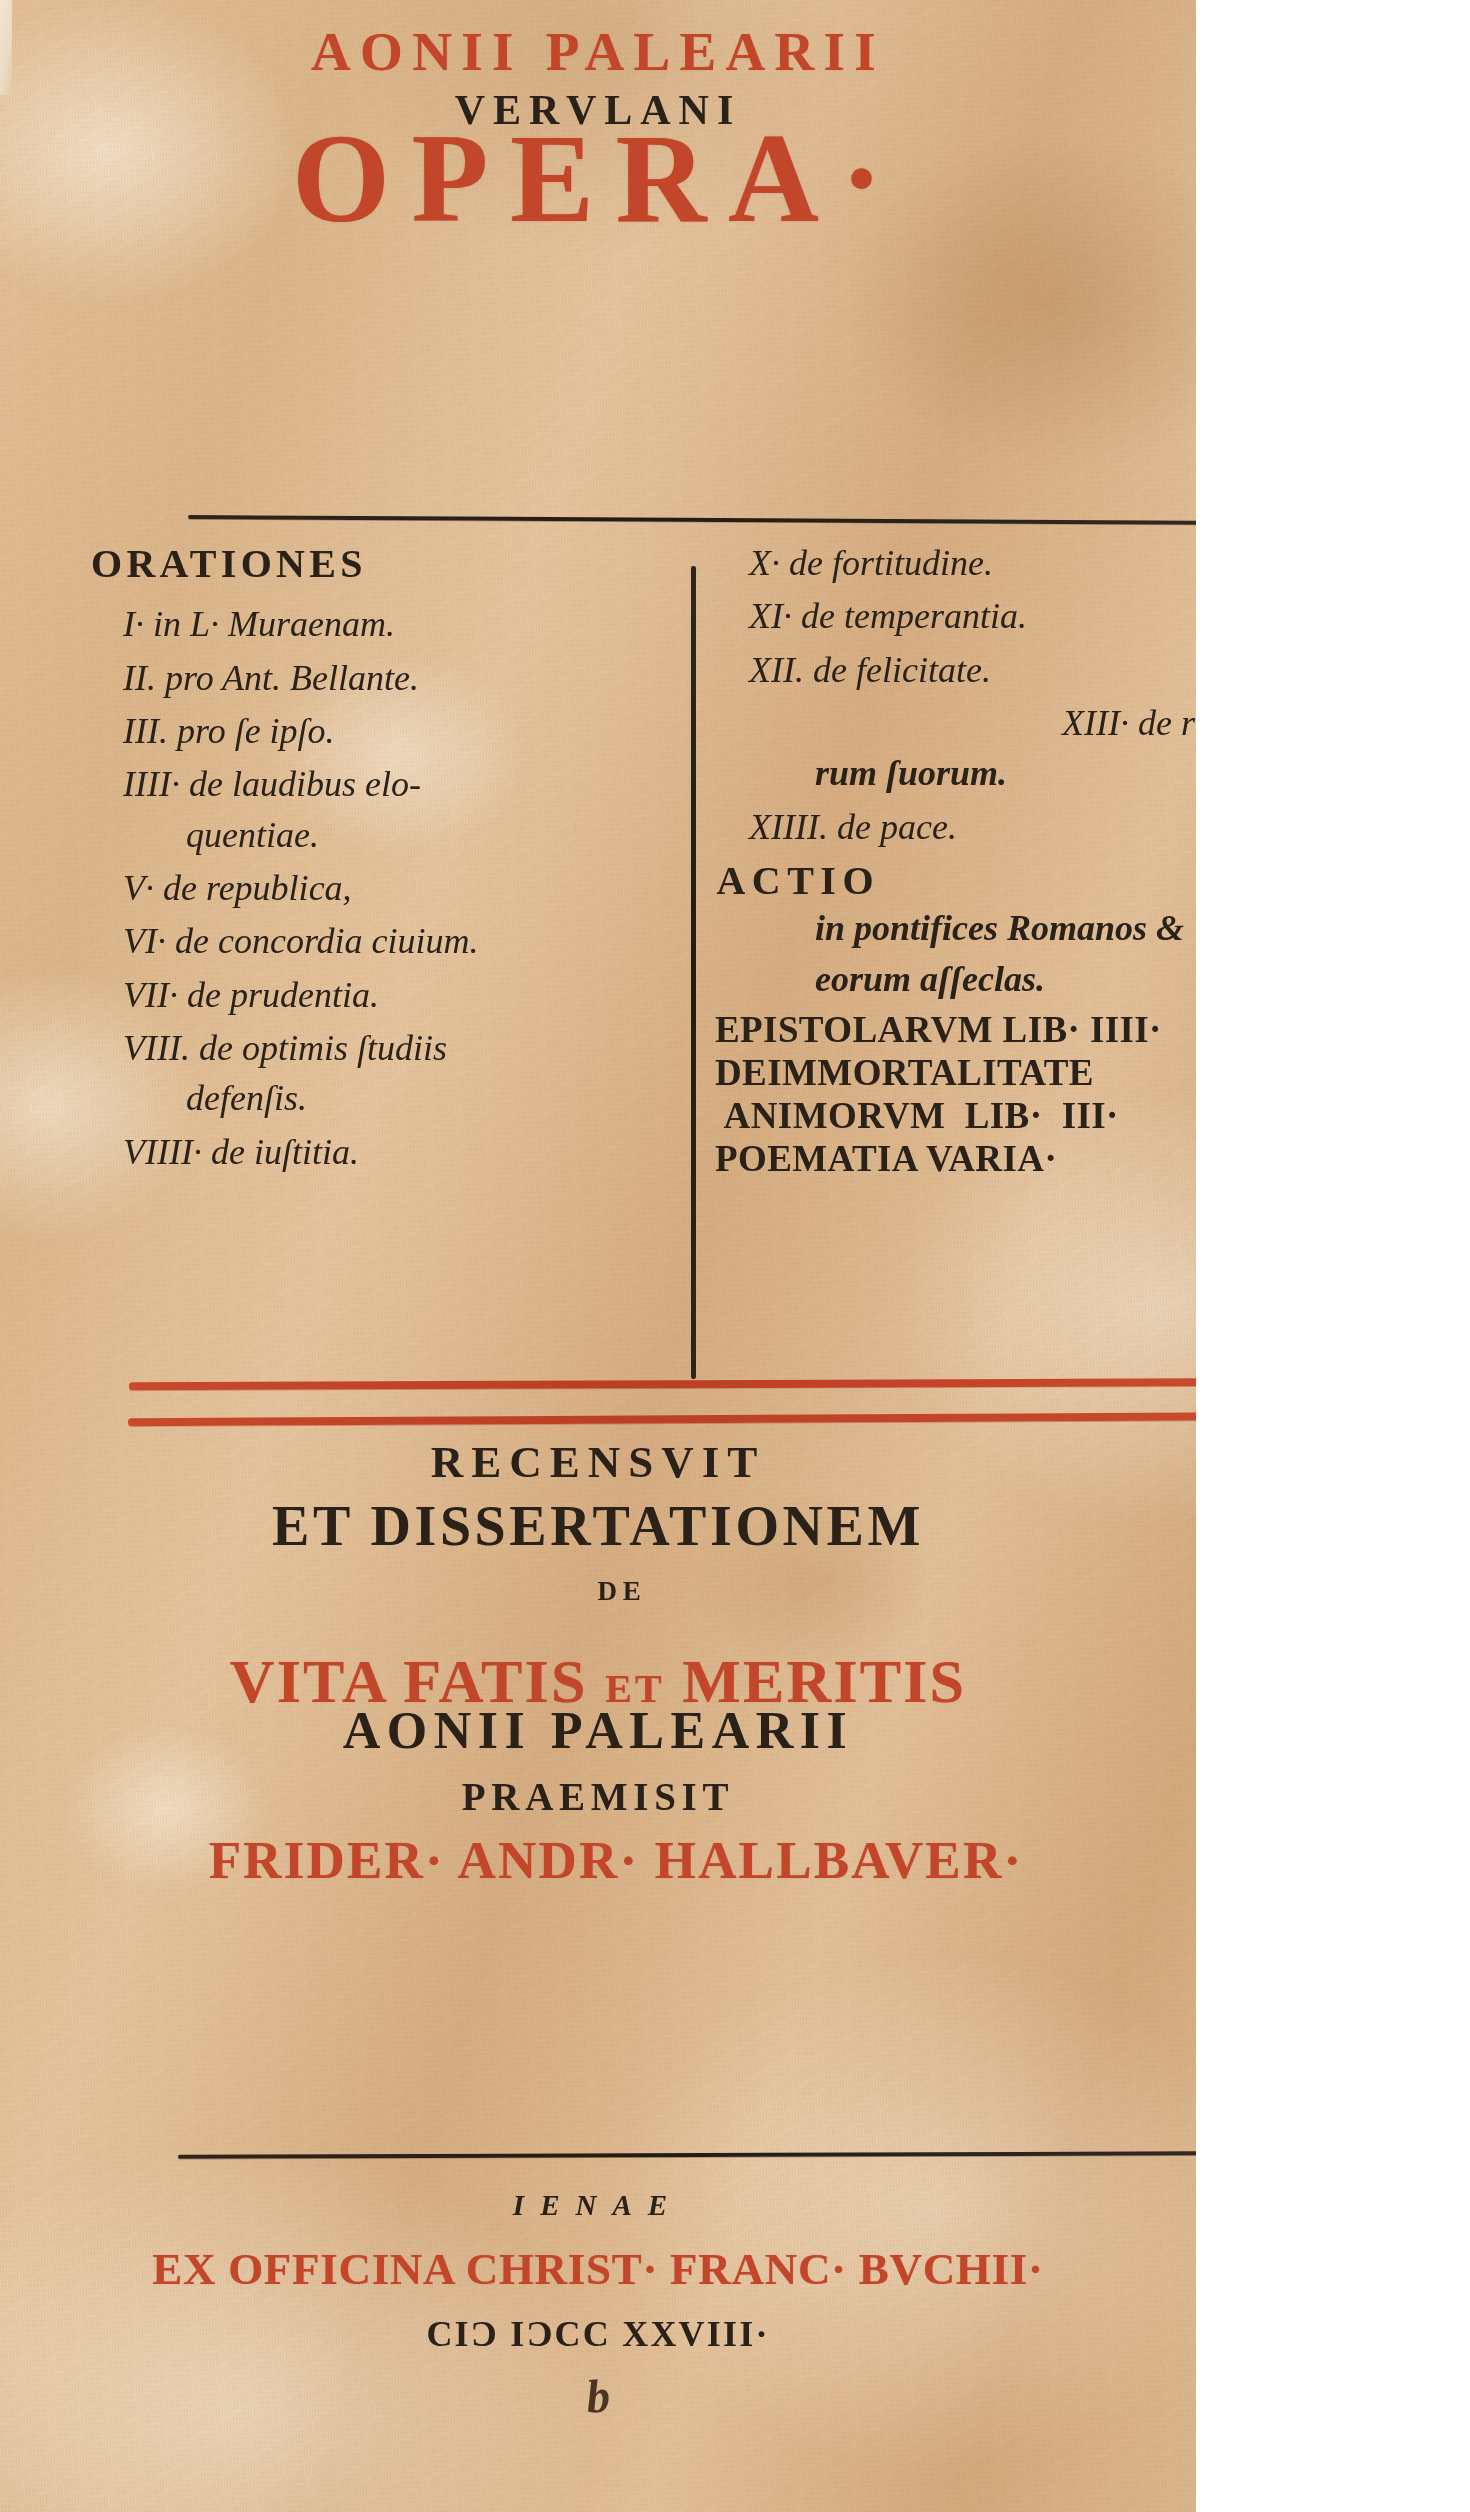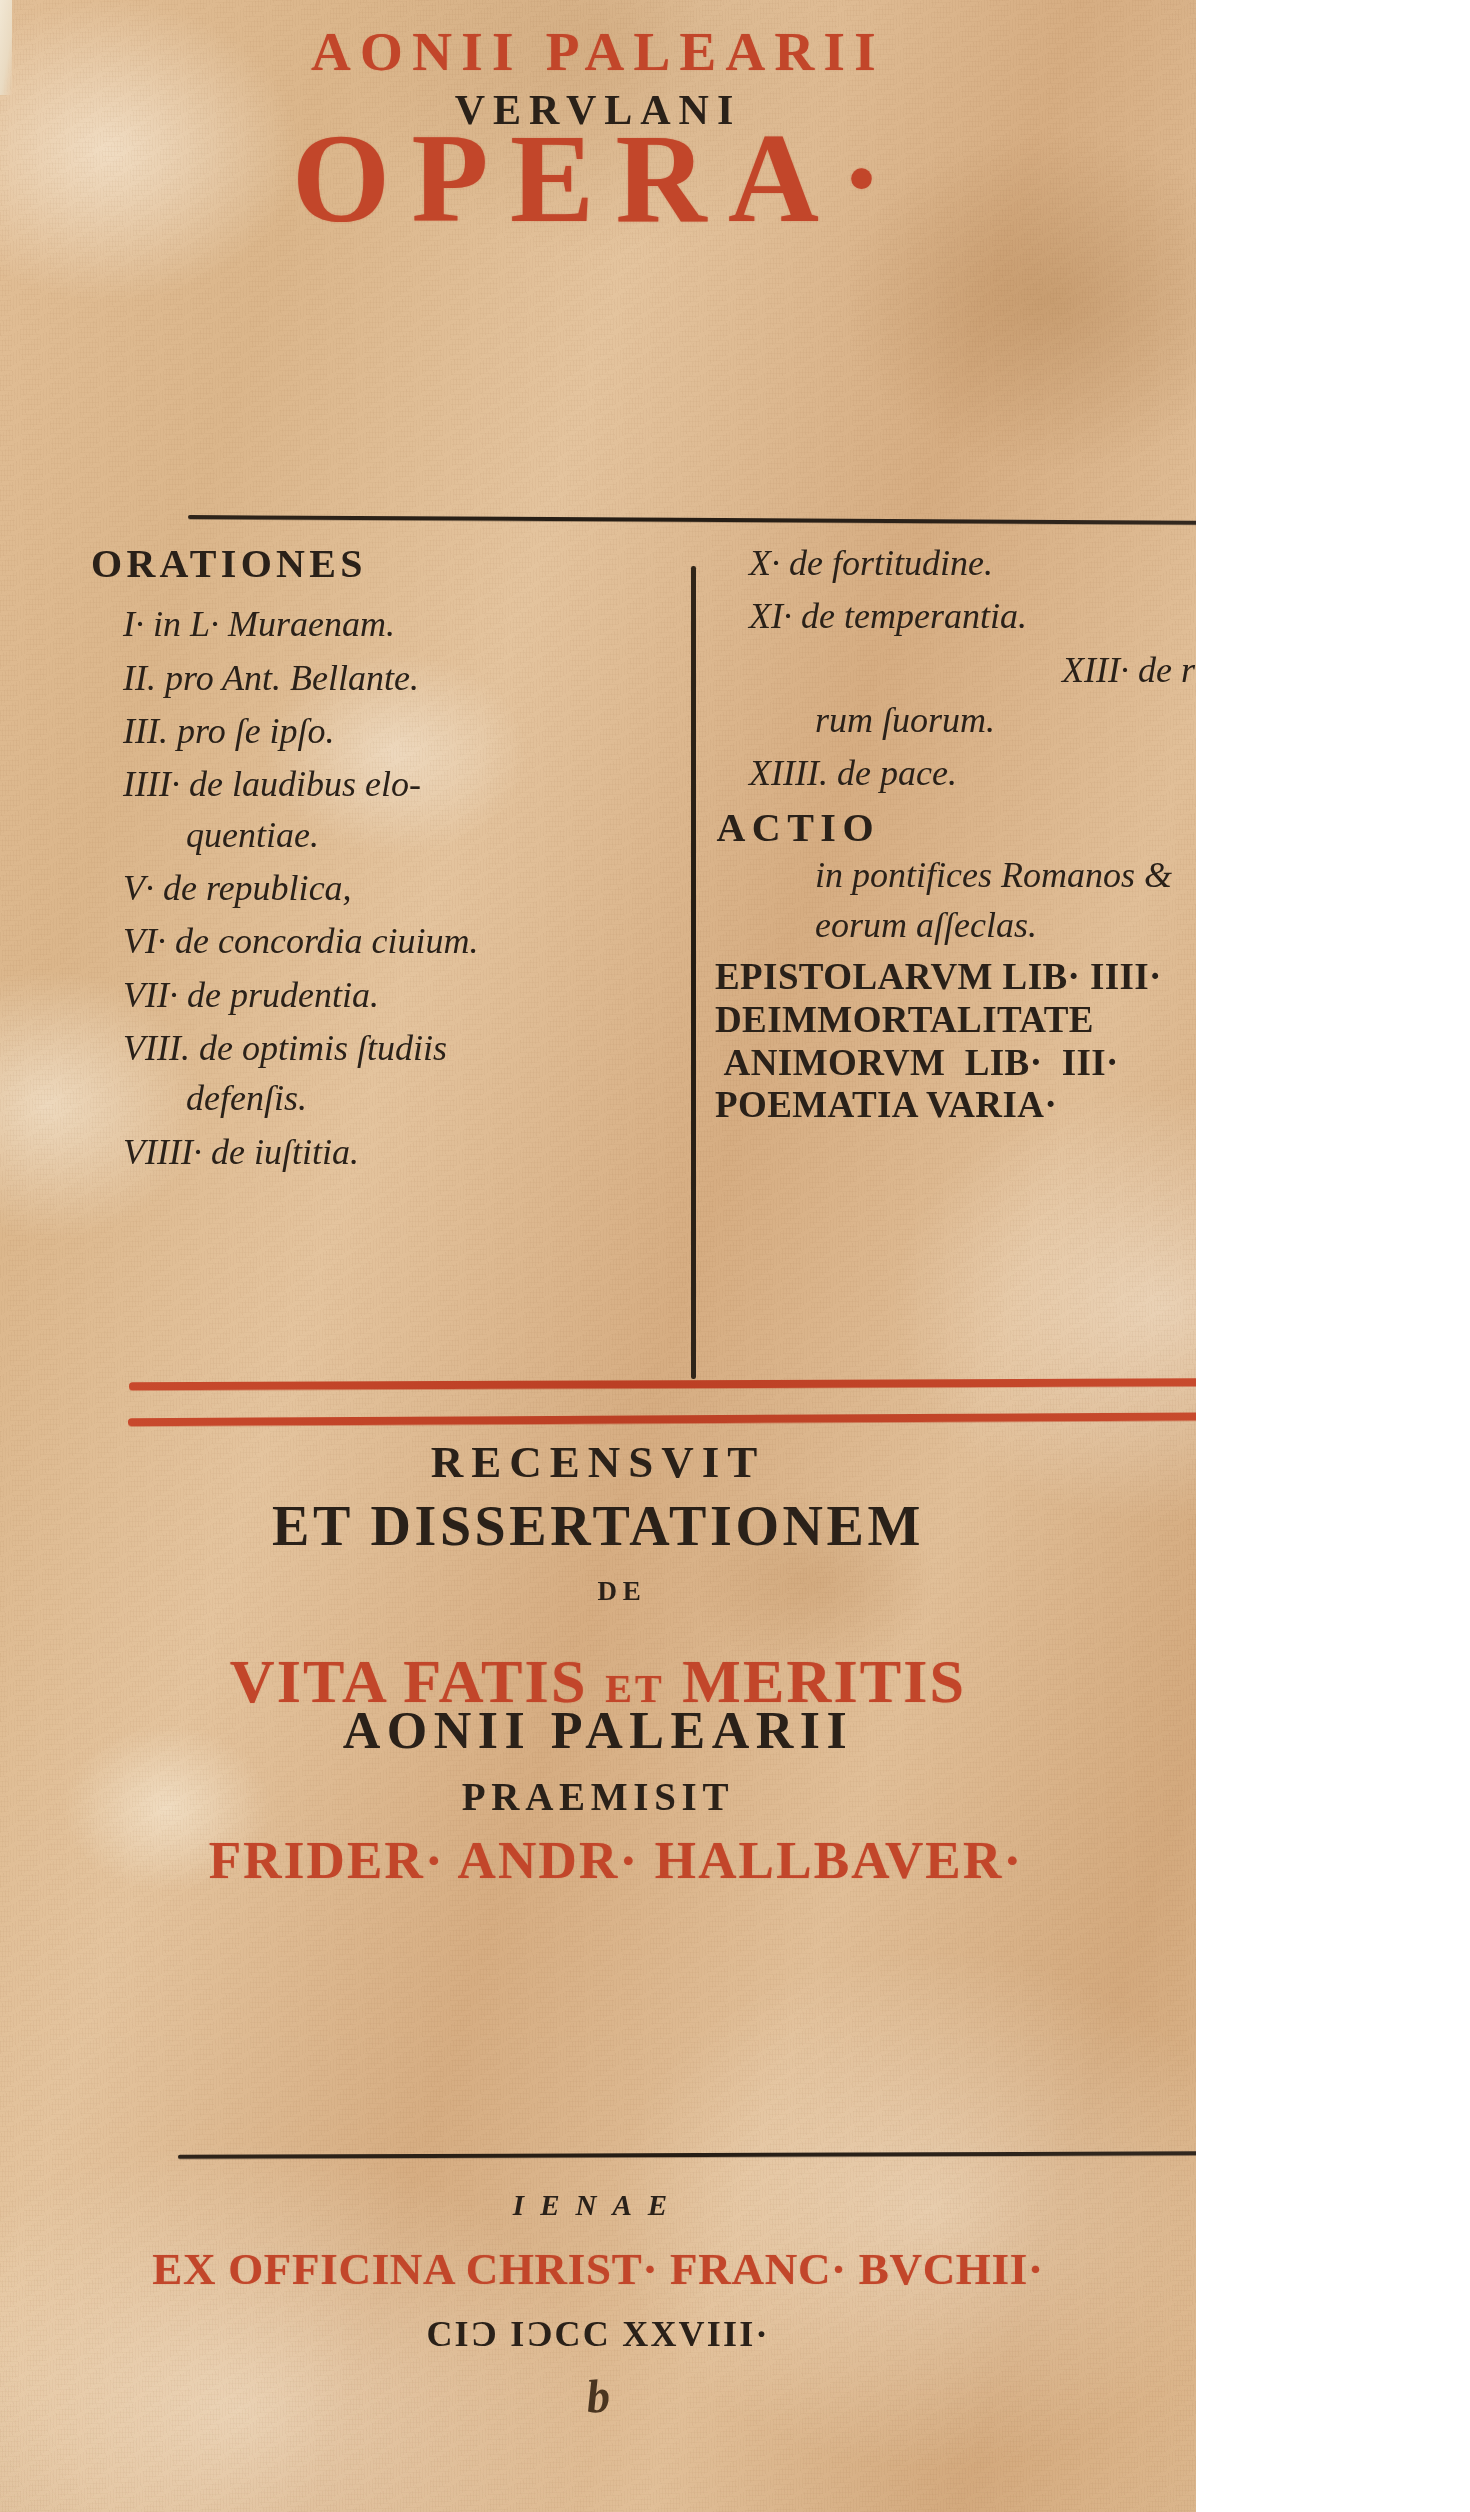--- a/index.html
+++ b/index.html
@@ -108,21 +108,21 @@
     font-style:italic;
     font-size:36px;
     color:#2a2119;
     line-height:1.30;
     margin:0 0 6.5px 0;
     padding-left:45px;
     white-space:pre-wrap;
   }
   .entry.cont{ padding-left:108px; margin-top:-2.9px; }
   #col-right .entry{ padding-left:34px; }
-  #col-right .entry.cont{ padding-left:100px; }
+  #col-right .entry.cont{ padding-left:100px;font-weight:bold; }
   #col-right .entry.nar{ padding-left:20px;text-align:right; }
 
   .caps-line{
     font-family:Liberation Serif, serif;
     font-weight:700;
     font-size:37px;
     letter-spacing:0.4px;
     color:#2a2119;
     line-height:1.16;
     margin:0;
@@ -183,20 +183,21 @@
         <div class="entry">VI· de concordia ciuium.</div>
         <div class="entry">VII· de prudentia.</div>
         <div class="entry">VIII. de optimis ſtudiis</div>
         <div class="entry cont">defenſis.</div>
         <div class="entry">VIIII· de iuſtitia.</div>
       </div>
 
       <div class="col" id="col-right">
         <div class="entry">X· de fortitudine.</div>
         <div class="entry">XI· de temperantia.</div>
+        <div class="entry">XII. de felicitate.</div>
         <div class="entry nar">XIII· de ratione ſtudio-</div>
         <div class="entry cont">rum ſuorum.</div>
         <div class="entry">XIIII. de pace.</div>
 
         <div class="col-head actio">ACTIO</div>
 
         <div class="entry cont">in pontifices Romanos &amp;</div>
         <div class="entry cont">eorum aſſeclas.</div>
 
         <div class="caps-line">EPISTOLARVM LIB· IIII·</div>

